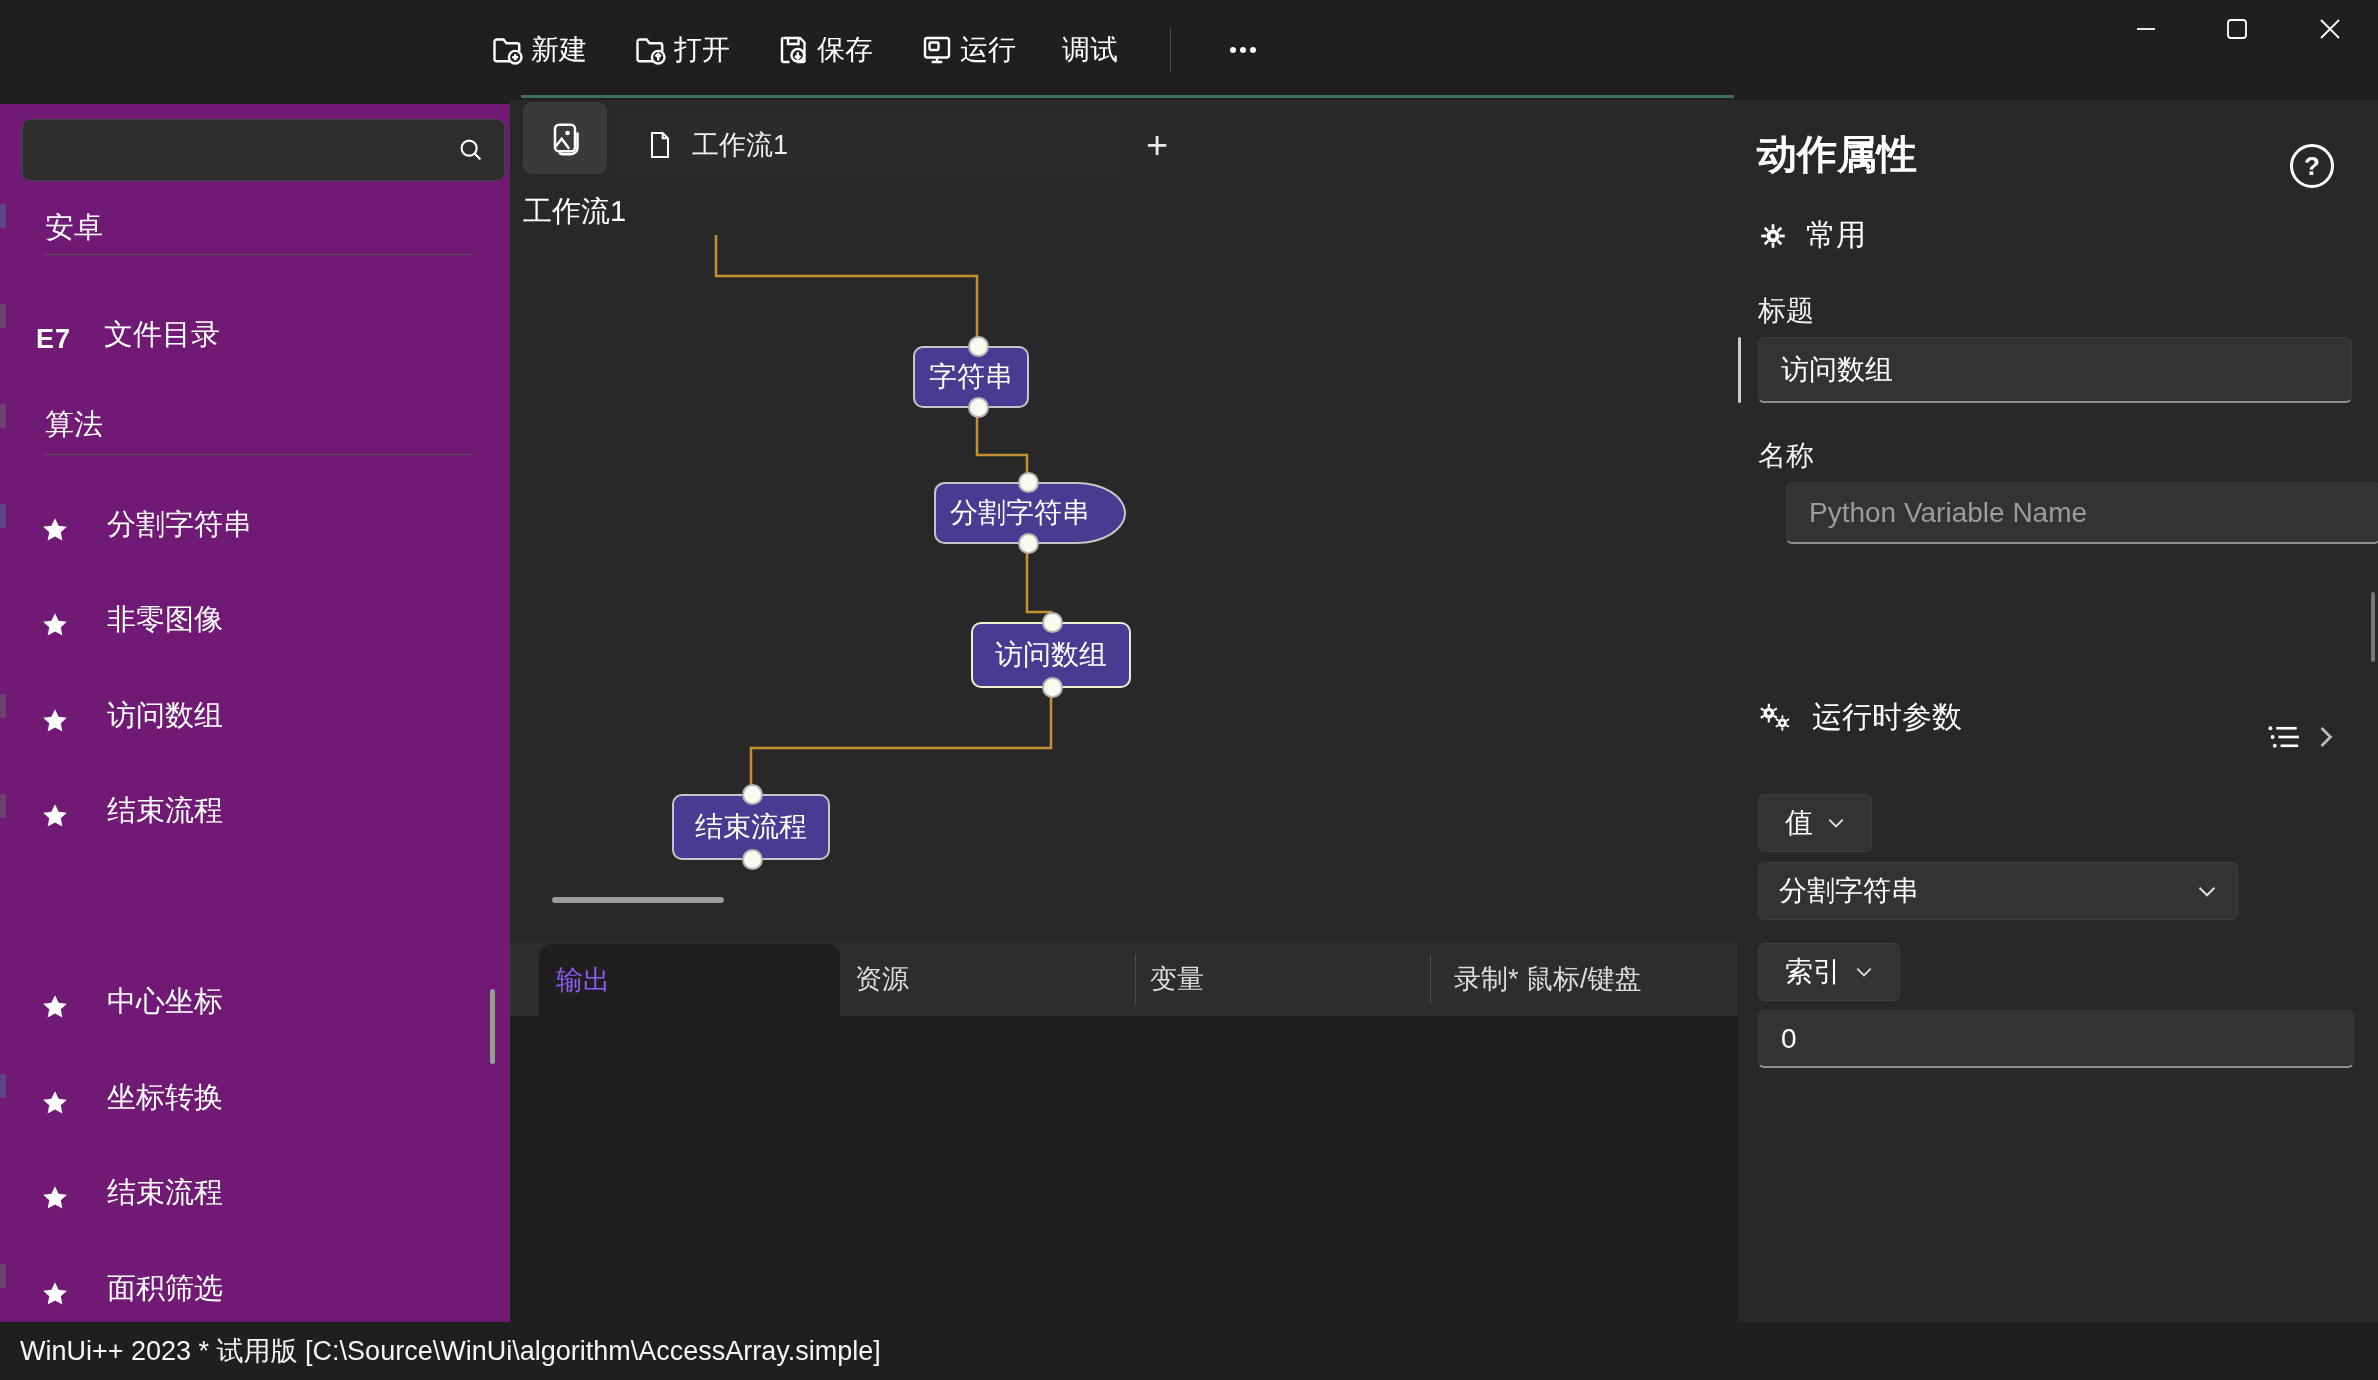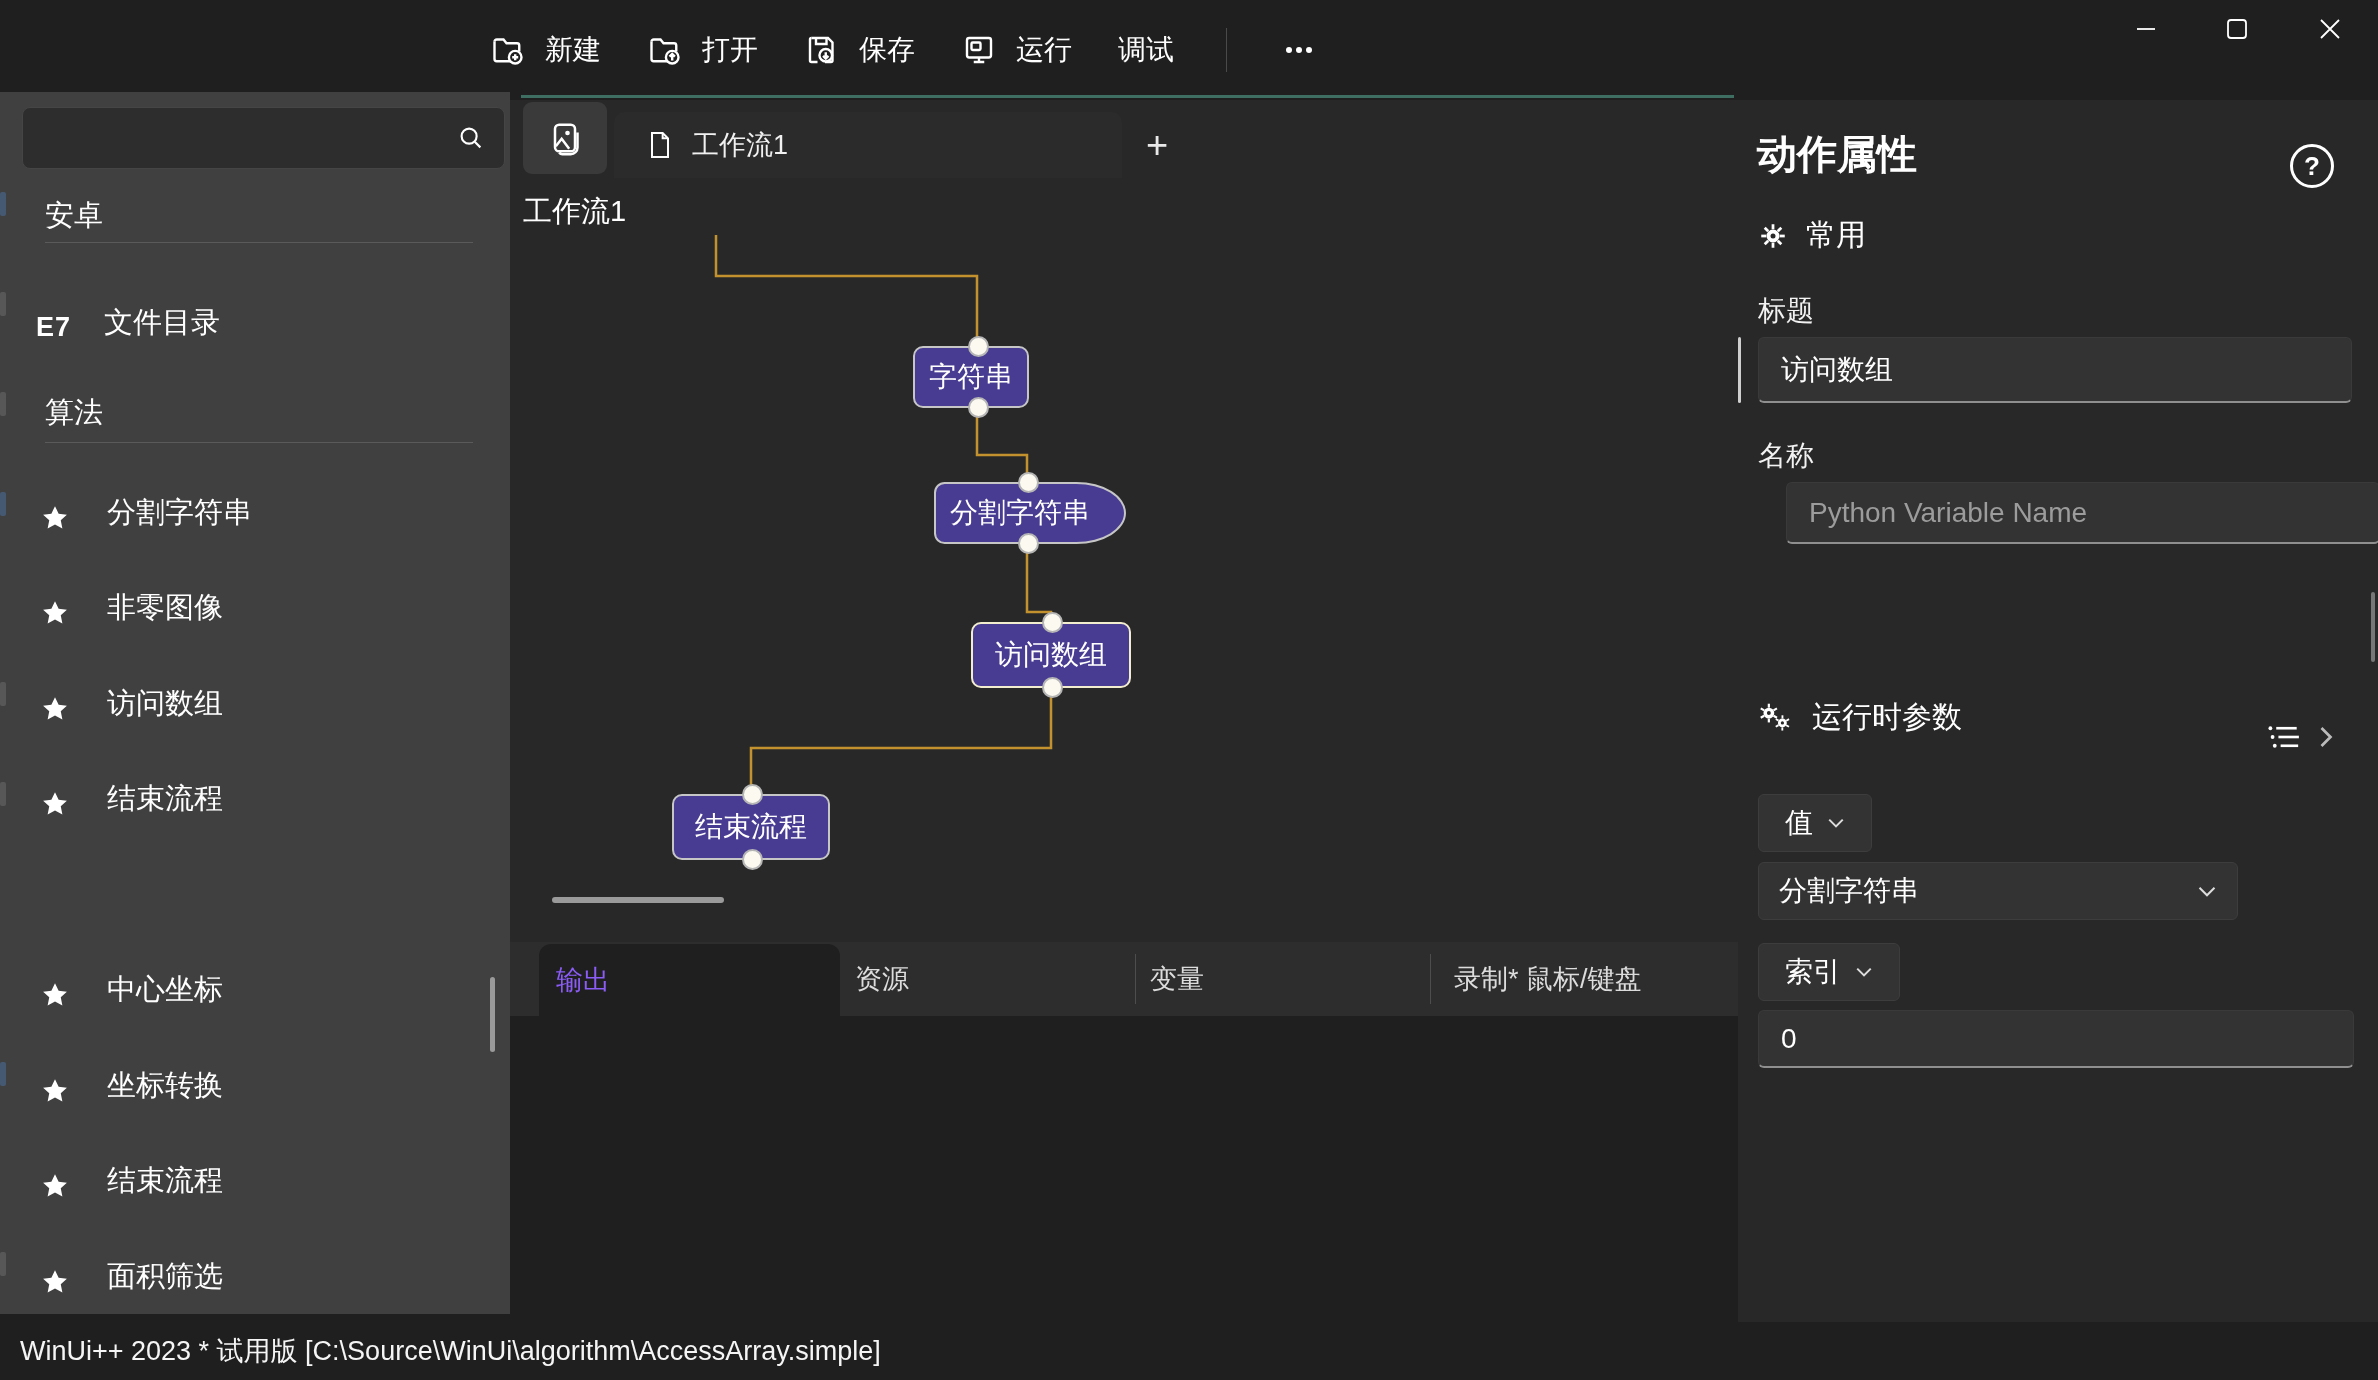--- a/index.html
+++ b/index.html
@@ -4,26 +4,26 @@
 <style>
   *{margin:0;padding:0;box-sizing:border-box}
   html,body{background:#000}
   .app{position:relative;width:2378px;height:1380px;background:#1f1f1f;overflow:hidden;
        font-family:"Liberation Sans","DejaVu Sans",sans-serif;color:#fff}
   .abs{position:absolute}
   svg{display:block}
 
   
   .toolbar{position:absolute;left:490px;top:0;height:100px;display:flex;align-items:center;gap:46px}
-  .tb-btn{display:flex;align-items:center;gap:19px;font-size:28px;color:#fff;cursor:default}
+  .tb-btn{display:flex;align-items:center;gap:5px;font-size:28px;color:#fff;cursor:default}
   .tb-divider{width:1px;height:44px;background:#4a4a4a;margin:0 6px}
   .caption-btn{position:absolute;top:4px;width:64px;height:50px;display:flex;align-items:center;justify-content:center}
 
   
-  .sidebar{position:absolute;left:0;top:92px;width:510px;height:1222px;background:#404040}
+  .sidebar{position:absolute;left:0;top:104px;width:510px;height:1222px;background:#701a75}
   .searchbox{position:absolute;left:22px;top:15px;width:483px;height:62px;background:#2d2d2d;
              border:1px solid #454545;border-radius:8px;display:flex;align-items:center}
   .searchbox input{flex:1;background:transparent;border:none;outline:none;color:#fff;font-size:26px;
              padding:0 18px;font-family:inherit}
   .cat{position:absolute;left:45px;font-size:29px;color:#fff}
   .sb-divider{position:absolute;left:45px;width:428px;height:1px;background:#5a5a5a}
   .sb-row{position:absolute;left:0;width:510px;height:60px;display:flex;align-items:flex-end}
   .sb-row .star{margin-left:40px;width:30px;height:30px}
   .sb-row .lbl{margin-left:37px;font-size:29px;color:#fff}
   .e7{margin-left:36px;font-size:27px;font-weight:700;letter-spacing:1px;color:#fff;font-family:"Liberation Sans",sans-serif}

